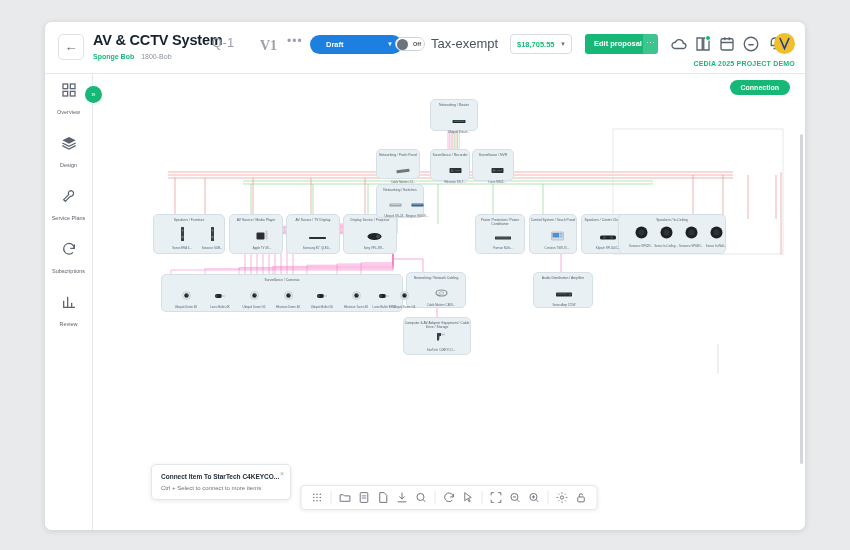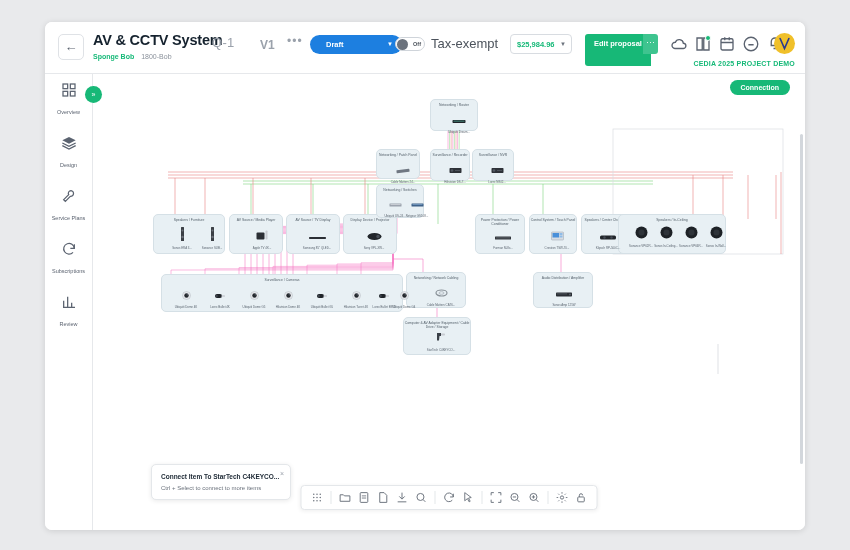--- a/index.html
+++ b/index.html
@@ -38,21 +38,21 @@
   }
   .h-sub { position: absolute; left: 48px; top: 31px; font-size: 7px; }
   .h-sub .owner { color: #16b978; font-weight: bold; }
   .h-sub .phone { color: #8a919b; margin-left: 5px; }
   .h-qnum {
     position: absolute; left: 167px; top: 13px;
     font-size: 13px; color: #9aa1ab; letter-spacing: .3px;
   }
   .h-ver {
     position: absolute; left: 215px; top: 16px;
-    font-size: 12px; color: #9aa1ab; font-weight: bold;
+    font-size: 14px; color: #9aa1ab; font-weight: bold; font-family: Liberation Serif, serif;
   }
   .h-dots {
     position: absolute; left: 242px; top: 12px;
     font-size: 12px; color: #9aa1ab; letter-spacing: 1px; cursor: pointer;
   }
   .status-pill {
     position: absolute; left: 265px; top: 13px;
     width: 92px; height: 19px;
     background: #1d7fe0; border-radius: 10px;
     color: #fff; font-size: 7.5px; font-weight: bold;
@@ -89,21 +89,21 @@
   .price-box .amt {
     position: absolute; left: 6px; top: 5px;
     font-size: 7.5px; font-weight: bold; color: #16b978;
   }
   .price-box .cv {
     position: absolute; right: 5px; top: 6px;
     font-size: 6px; color: #6c737d;
   }
   .edit-btn {
     position: absolute; left: 540px; top: 12px;
-    height: 32px; padding: 0 9px;
+    height: 20px; padding: 0 9px;
     background: #17b877; border-radius: 3px 0 0 3px;
     color: #fff; font-size: 7.5px; font-weight: bold;
     line-height: 20px; cursor: pointer;
   }
   .edit-more {
     position: absolute; left: 598px; top: 12px;
     width: 15px; height: 20px;
     background: #3ec48f; border-radius: 0 3px 3px 0;
     color: #fff; font-size: 9px; text-align: center; line-height: 17px;
     cursor: pointer;
@@ -247,21 +247,21 @@
 
     <div class="toggle-wrap">
       <div class="toggle">
         <div class="knob"></div>
         <div class="st">Off</div>
       </div>
       <div class="toggle-label">Tax-exempt</div>
     </div>
 
     <div class="price-box">
-      <span class="amt">$25,984.96</span>
+      <span class="amt">$18,705.55</span>
       <span class="cv">▼</span>
     </div>
     <div class="edit-btn">Edit proposal</div>
     <div class="edit-more">···</div>
 
     <div class="h-icons">
       <div class="h-icon">
         <svg viewBox="0 0 24 24" fill="none" stroke="currentColor" stroke-width="1.8">
           <path d="M6.5 18h11a3.5 3.5 0 0 0 .3-7 5.5 5.5 0 0 0-10.6-1.3A4 4 0 0 0 6.5 18z"></path>
         </svg>

